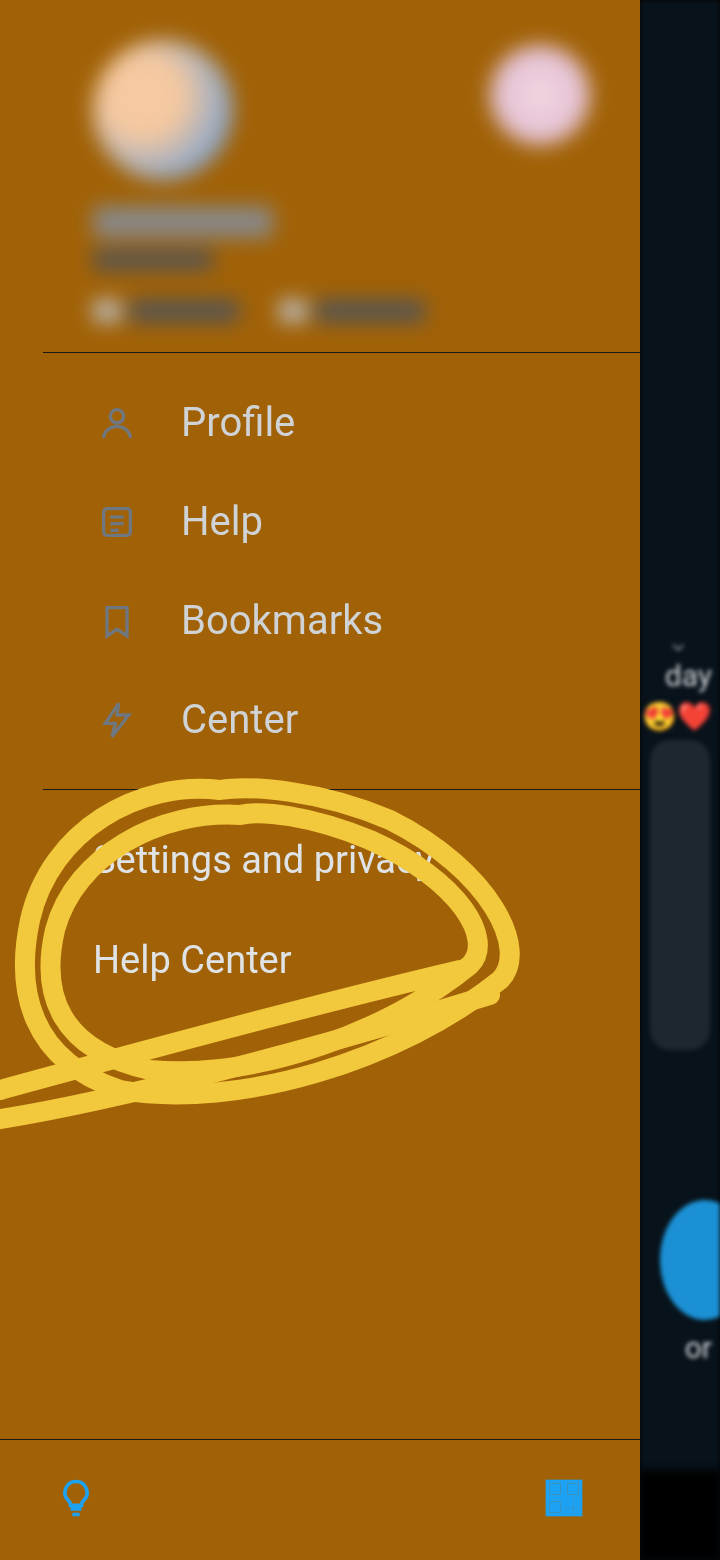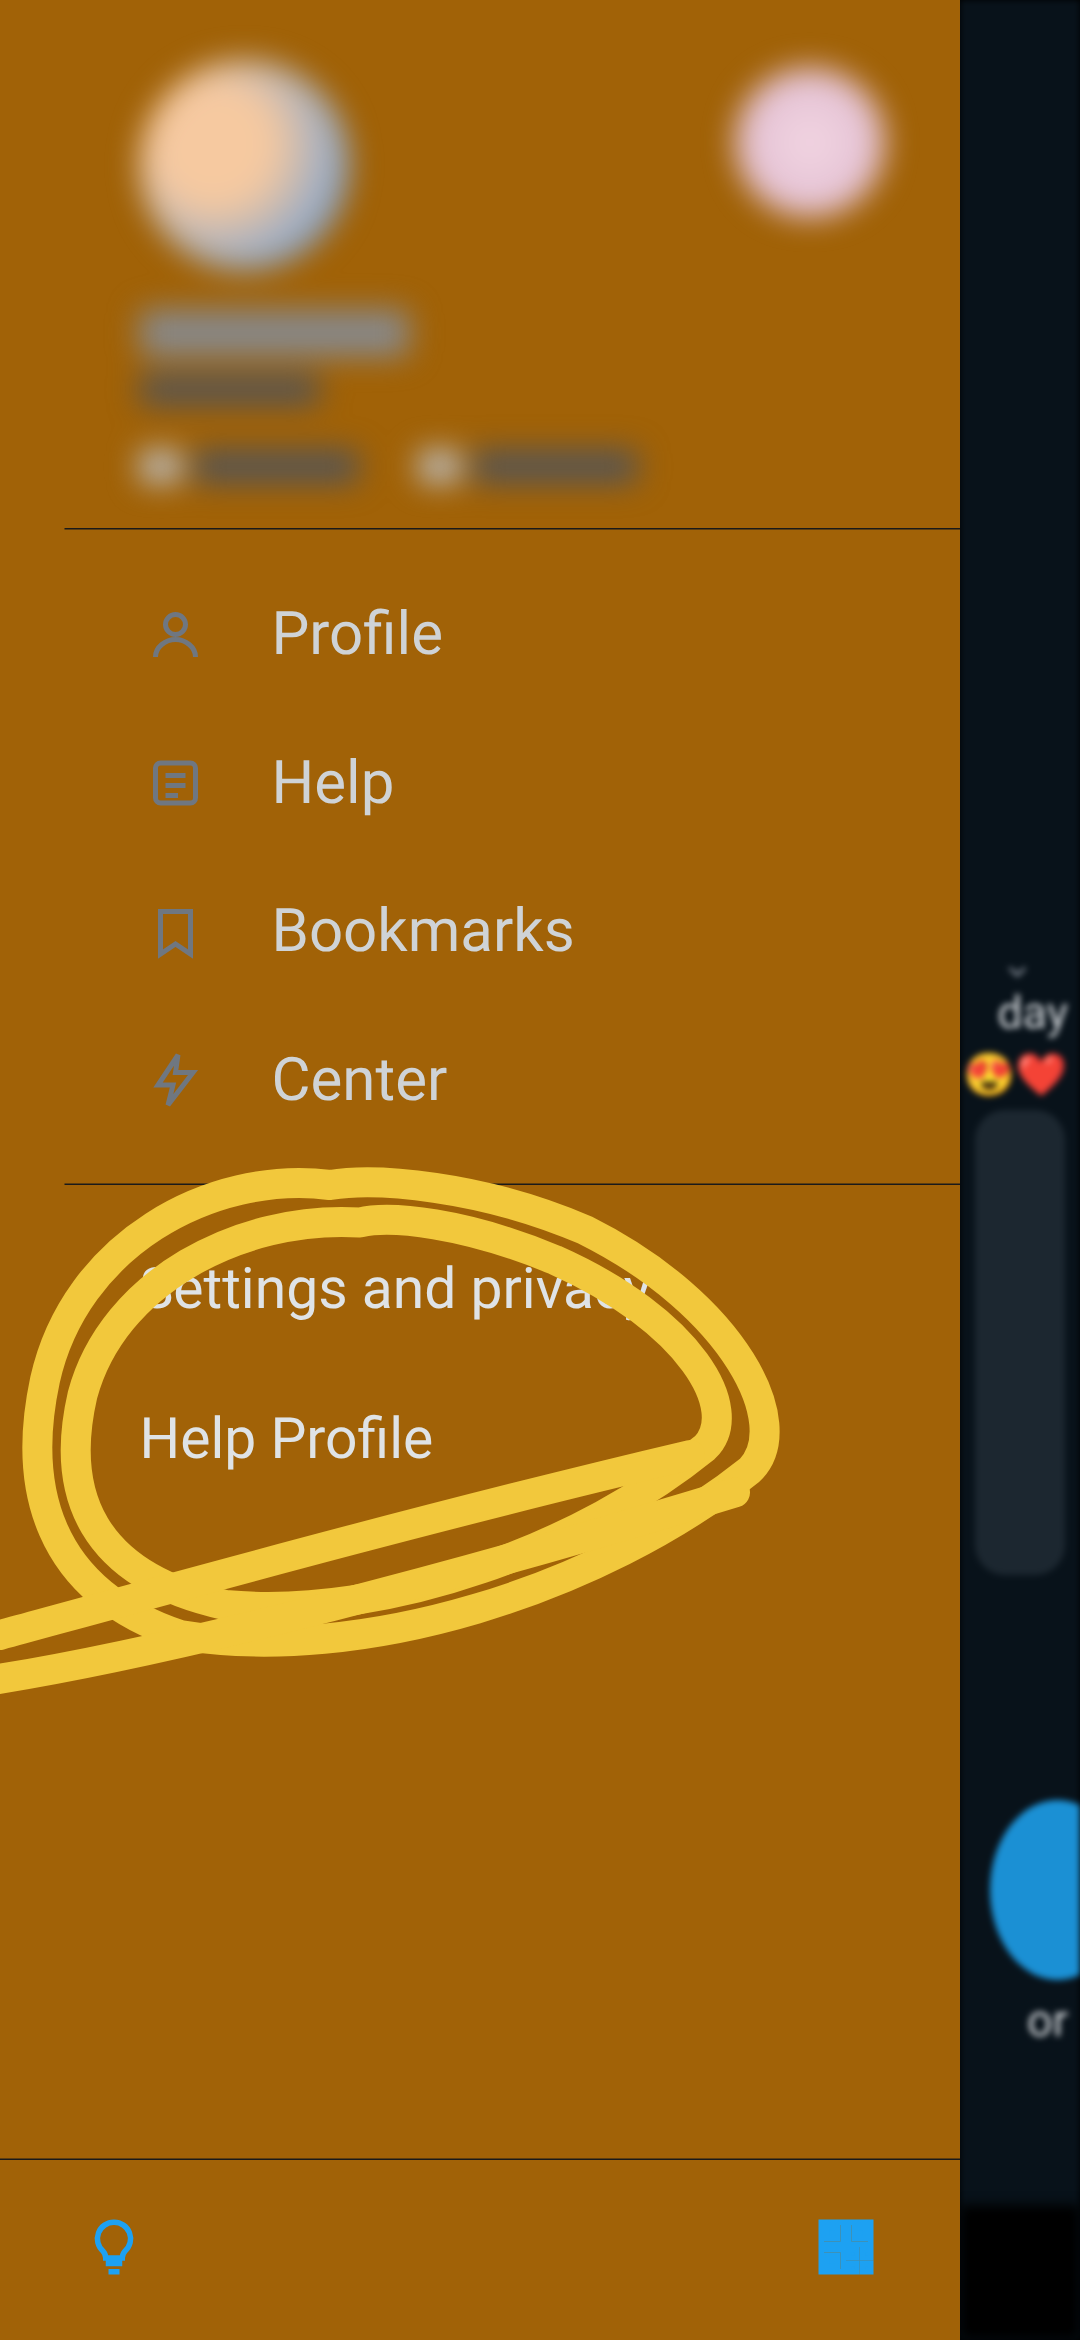--- a/index.html
+++ b/index.html
@@ -277,21 +277,21 @@
       </span>
       <span>Center</span>
     </div>
   </div>
 
   <div class="secondary-section">
     <div class="secondary-item">
       <span>Settings and privacy</span>
     </div>
     <div class="secondary-item">
-      <span>Help Profile</span>
+      <span>Help Center</span>
     </div>
   </div>
 
   <div class="drawer-footer">
     <span class="footer-icon">
       <svg viewBox="0 0 24 24">
           <path d="M9 18h6M10 21h4M12 3a6 6 0 0 0-4 10.5c.8.9 1 1.5 1 2.5h6c0-1 .2-1.6 1-2.5A6 6 0 0 0 12 3z"></path>
         </svg>
     </span>
     <span class="footer-icon qr-icon">

